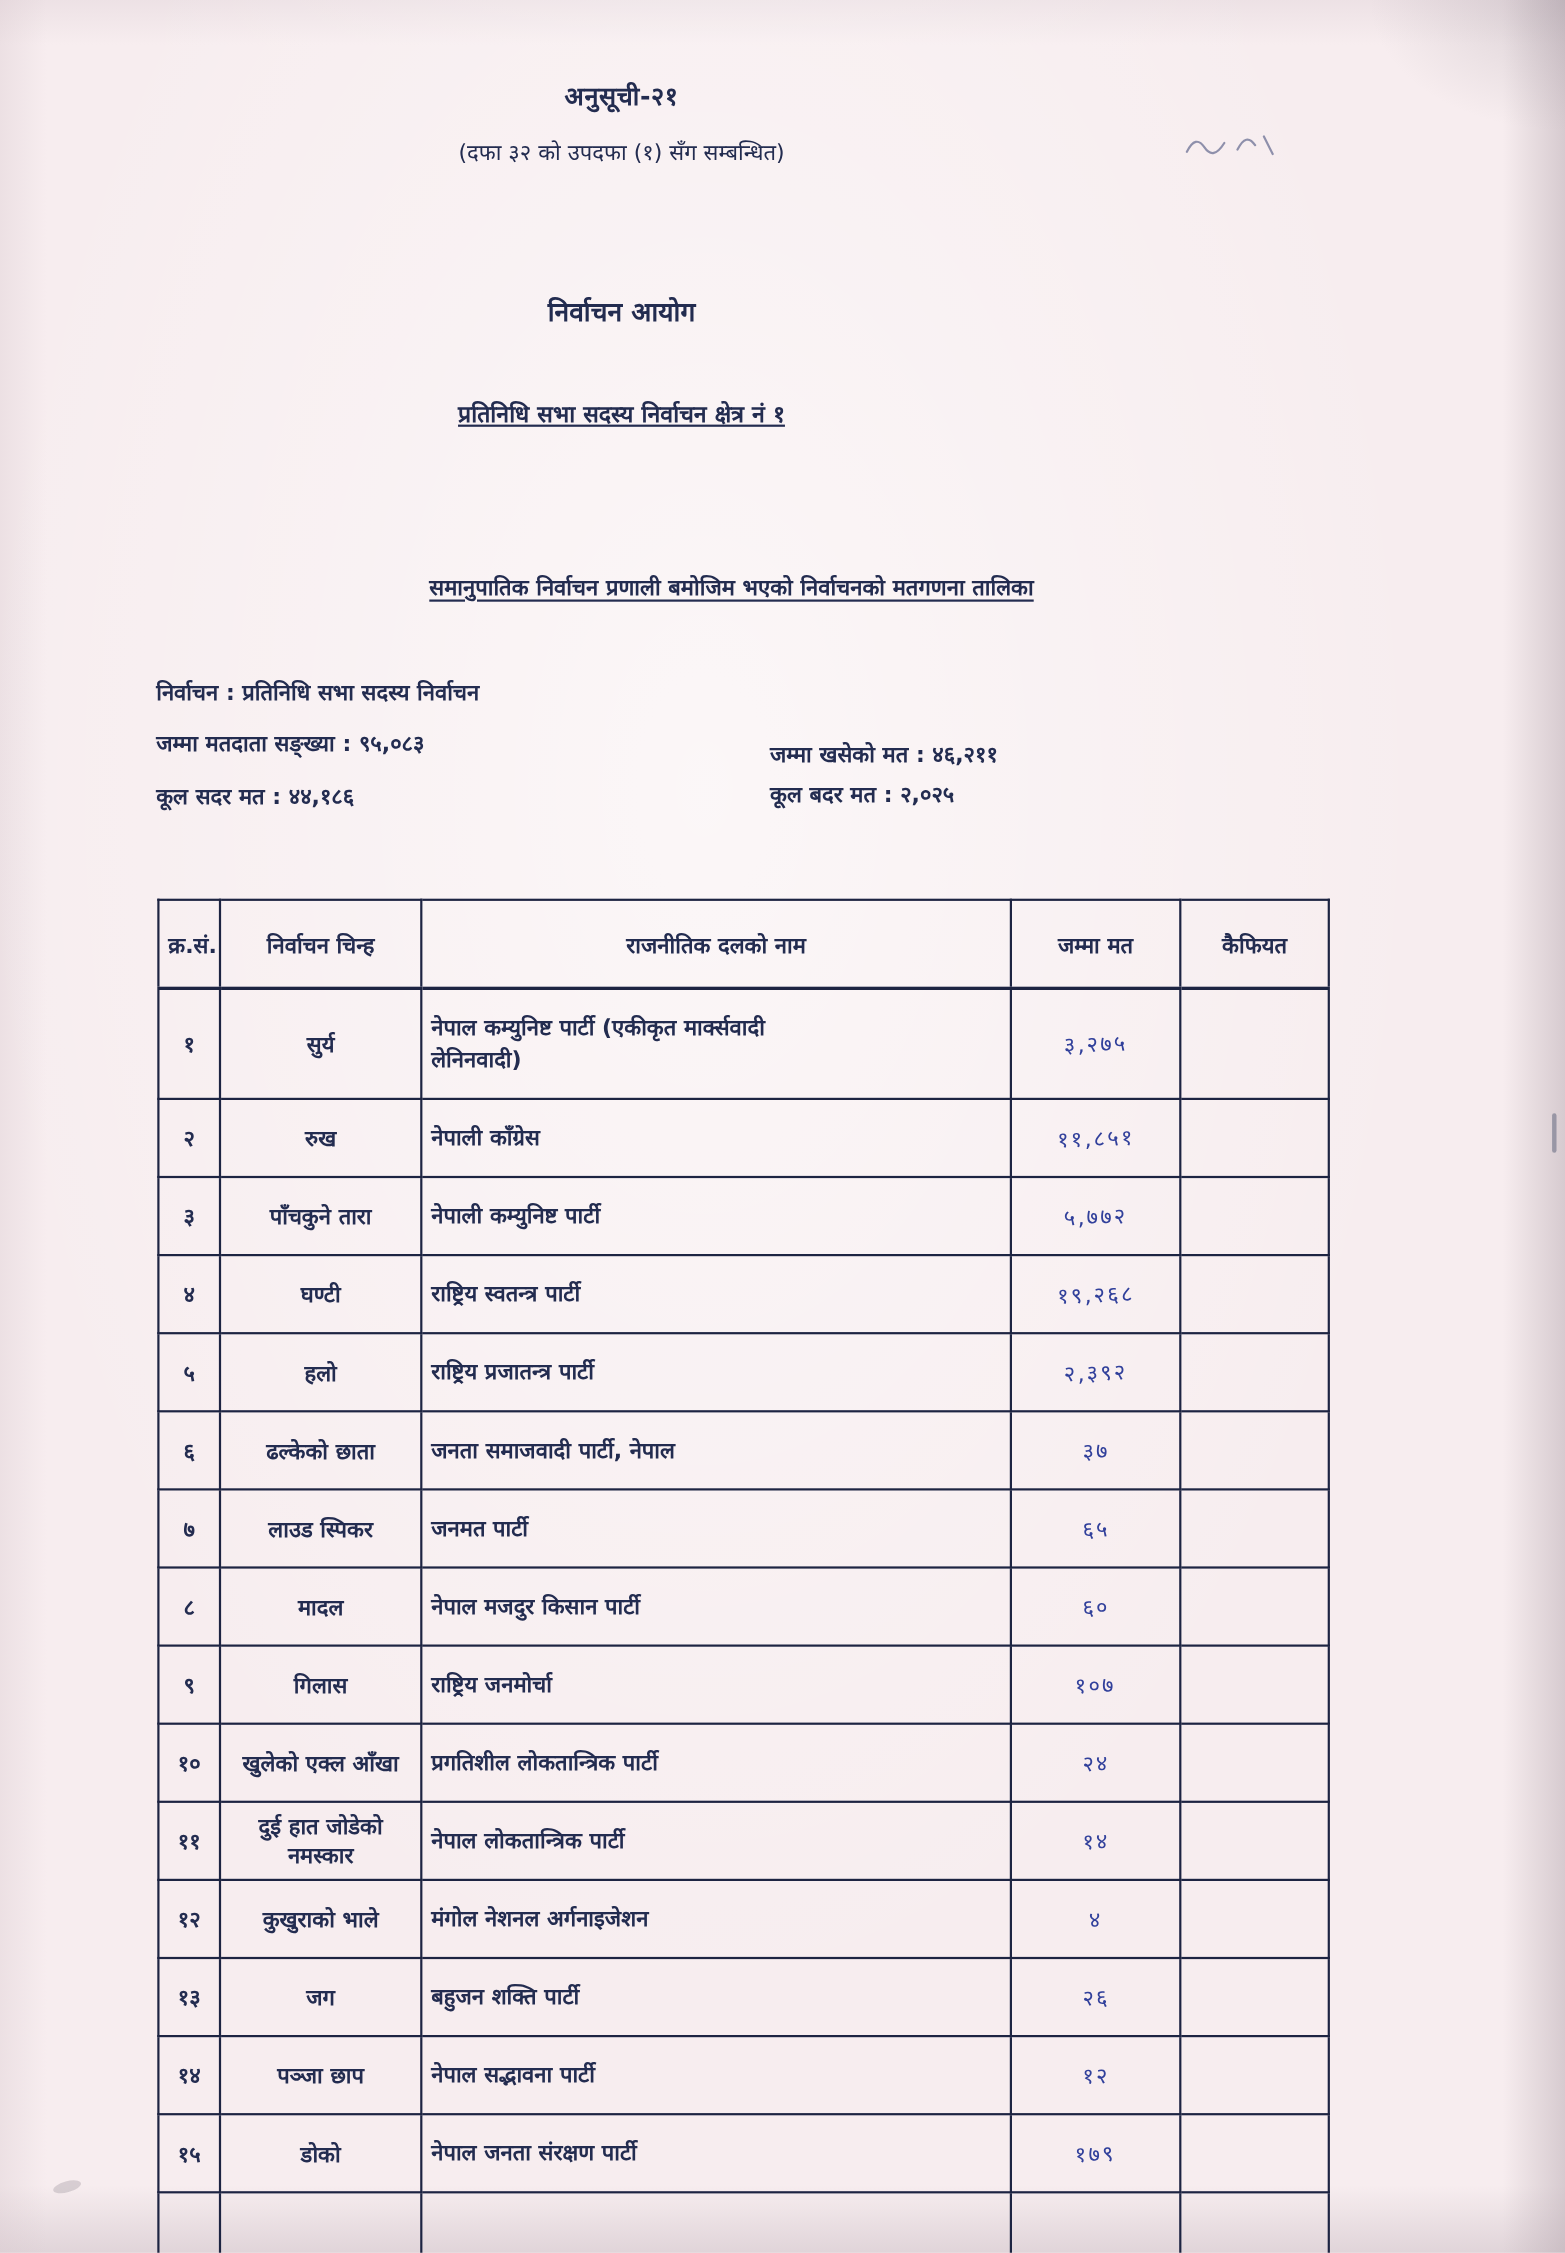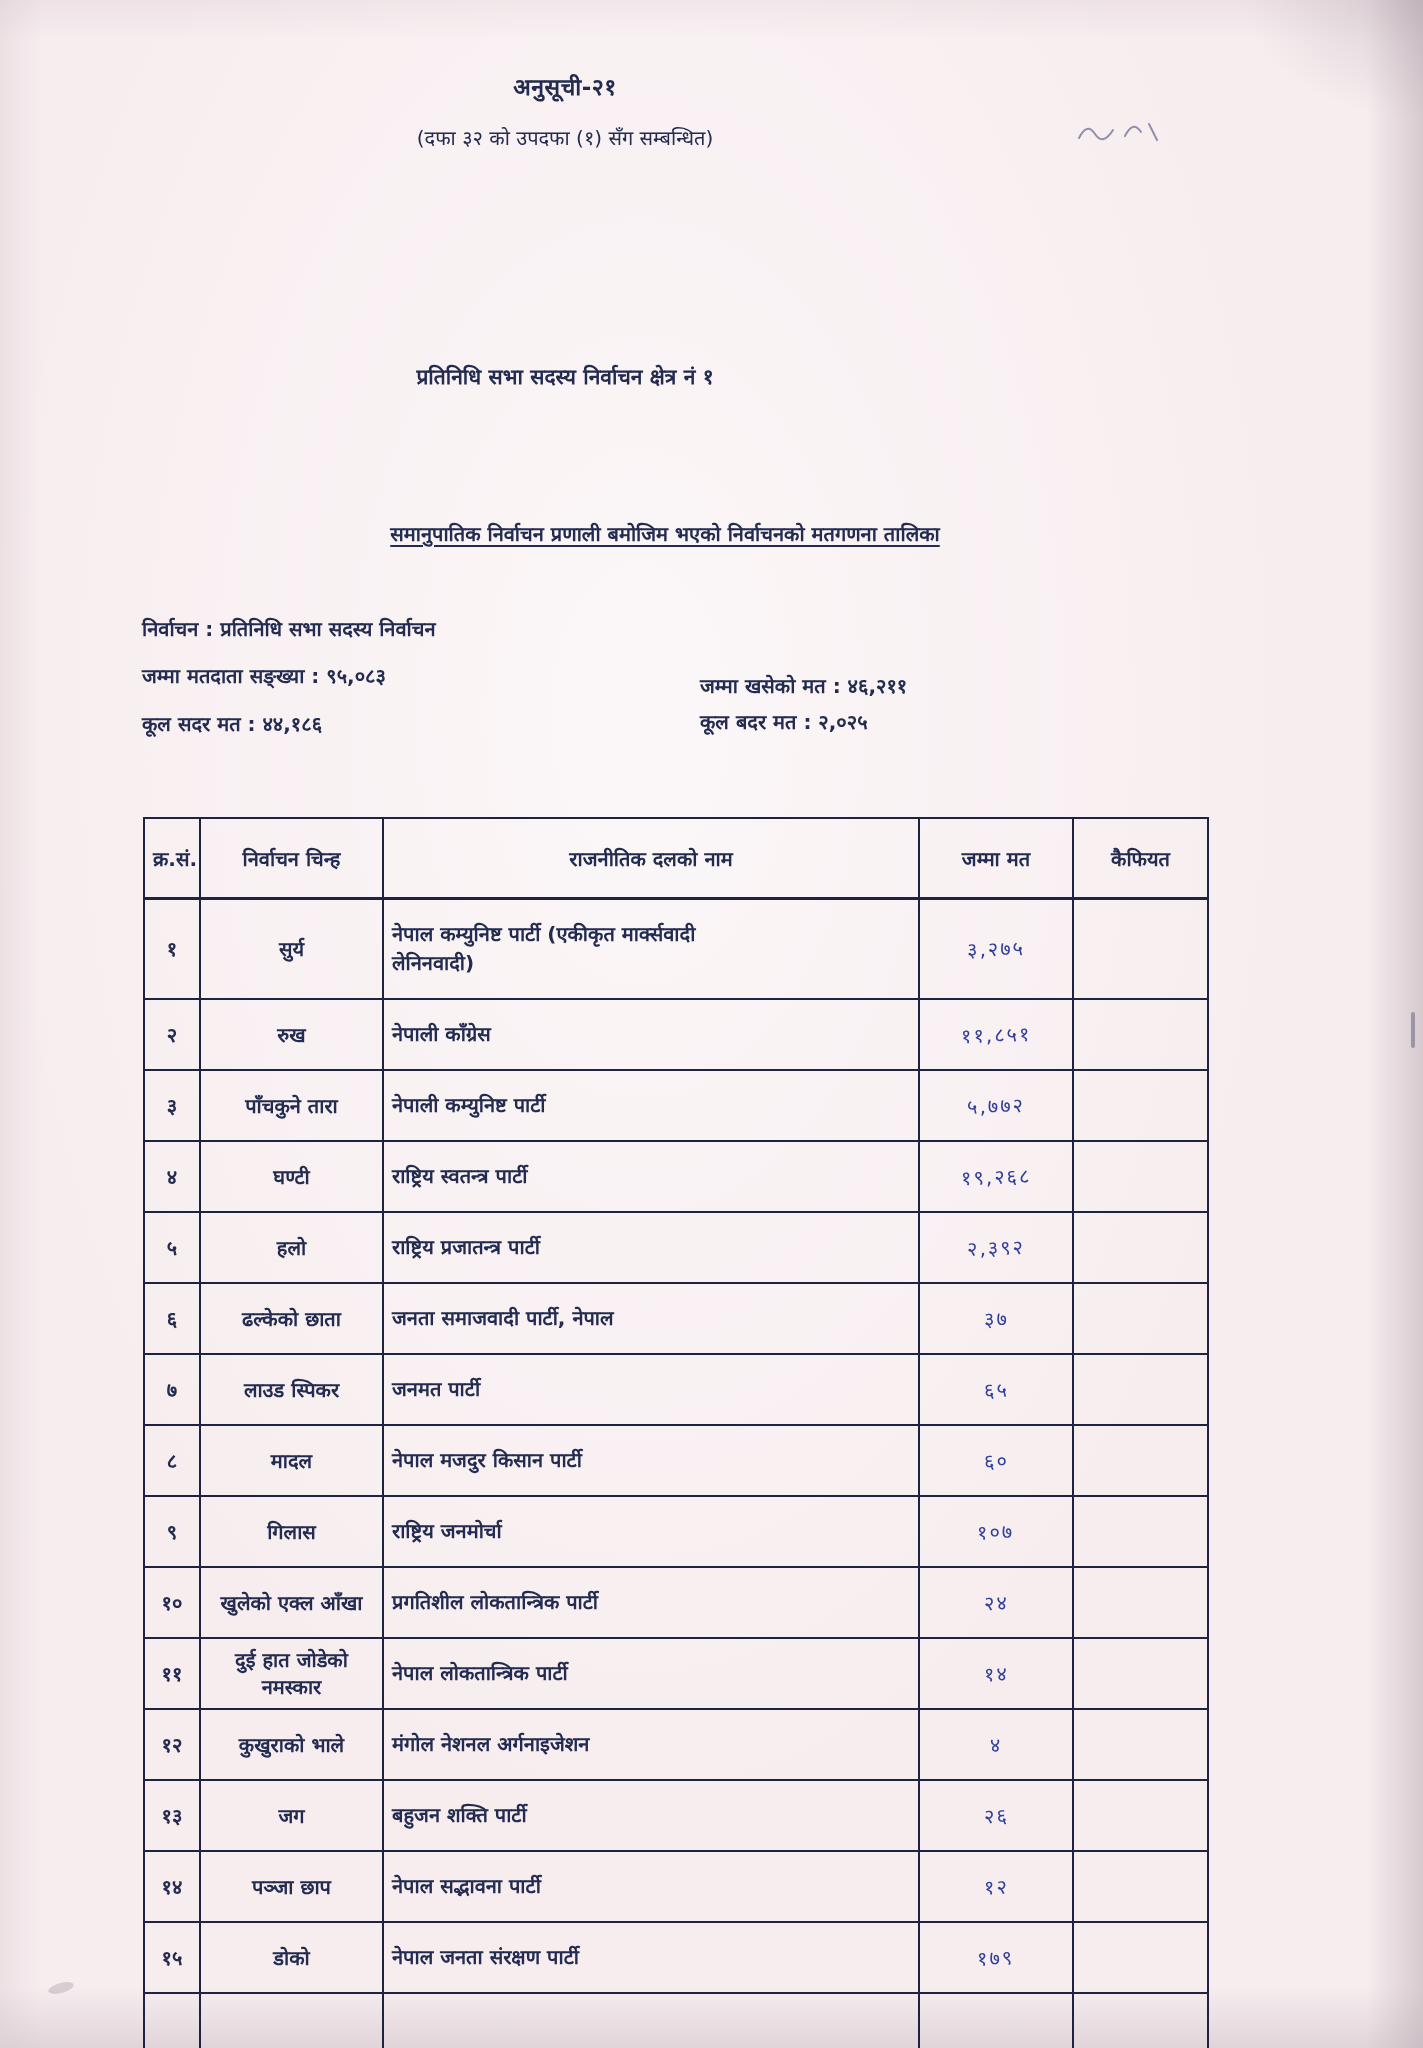--- a/index.html
+++ b/index.html
@@ -77,23 +77,24 @@
   <svg class="pen-scribble" viewBox="0 0 90 30">
     <path d="M4 22 Q12 6 20 18 T38 14 M50 20 Q58 4 66 16 M74 8 L82 24" fill="none" stroke="#3a4474" stroke-width="2" stroke-linecap="round"></path>
   </svg>
   <div class="edge-dash"></div>
   <div class="smudge"></div>
 
   <div class="center-col title ink" style="top:70px;">अनुसूची-२१</div>
 
   <div class="center-col subtitle ink" style="top:124px;">(दफा ३२ को उपदफा (१) सँग सम्बन्धित)</div>
 
-
-
-  <div class="center-col line ink" style="top:362px;">प्रतिनिधि सभा सदस्य निर्वाचन क्षेत्र नं १</div>
+  <div class="center-col org ink" style="top:266px;">निर्वाचन आयोग</div>
+
+
+  <div class="center-col line ink" style="top:362px;text-decoration:underline;">प्रतिनिधि सभा सदस्य निर्वाचन क्षेत्र नं १</div>
 
 
   <div class="table-title-wrap" style="top:520px;">
     <span class="table-title ink">समानुपातिक निर्वाचन प्रणाली बमोजिम भएको निर्वाचनको मतगणना तालिका</span>
   </div>
 
   <div class="summary-item" style="left:142px;top:615px;">निर्वाचन : प्रतिनिधि सभा सदस्य निर्वाचन</div>
   <div class="summary-item" style="left:142px;top:662px;">जम्मा मतदाता सङ्ख्या : ९५,०८३</div>
   <div class="summary-item" style="left:700px;top:672px;">जम्मा खसेको मत  : ४६,२११</div>
   <div class="summary-item" style="left:142px;top:710px;">कूल सदर मत : ४४,१८६</div>

